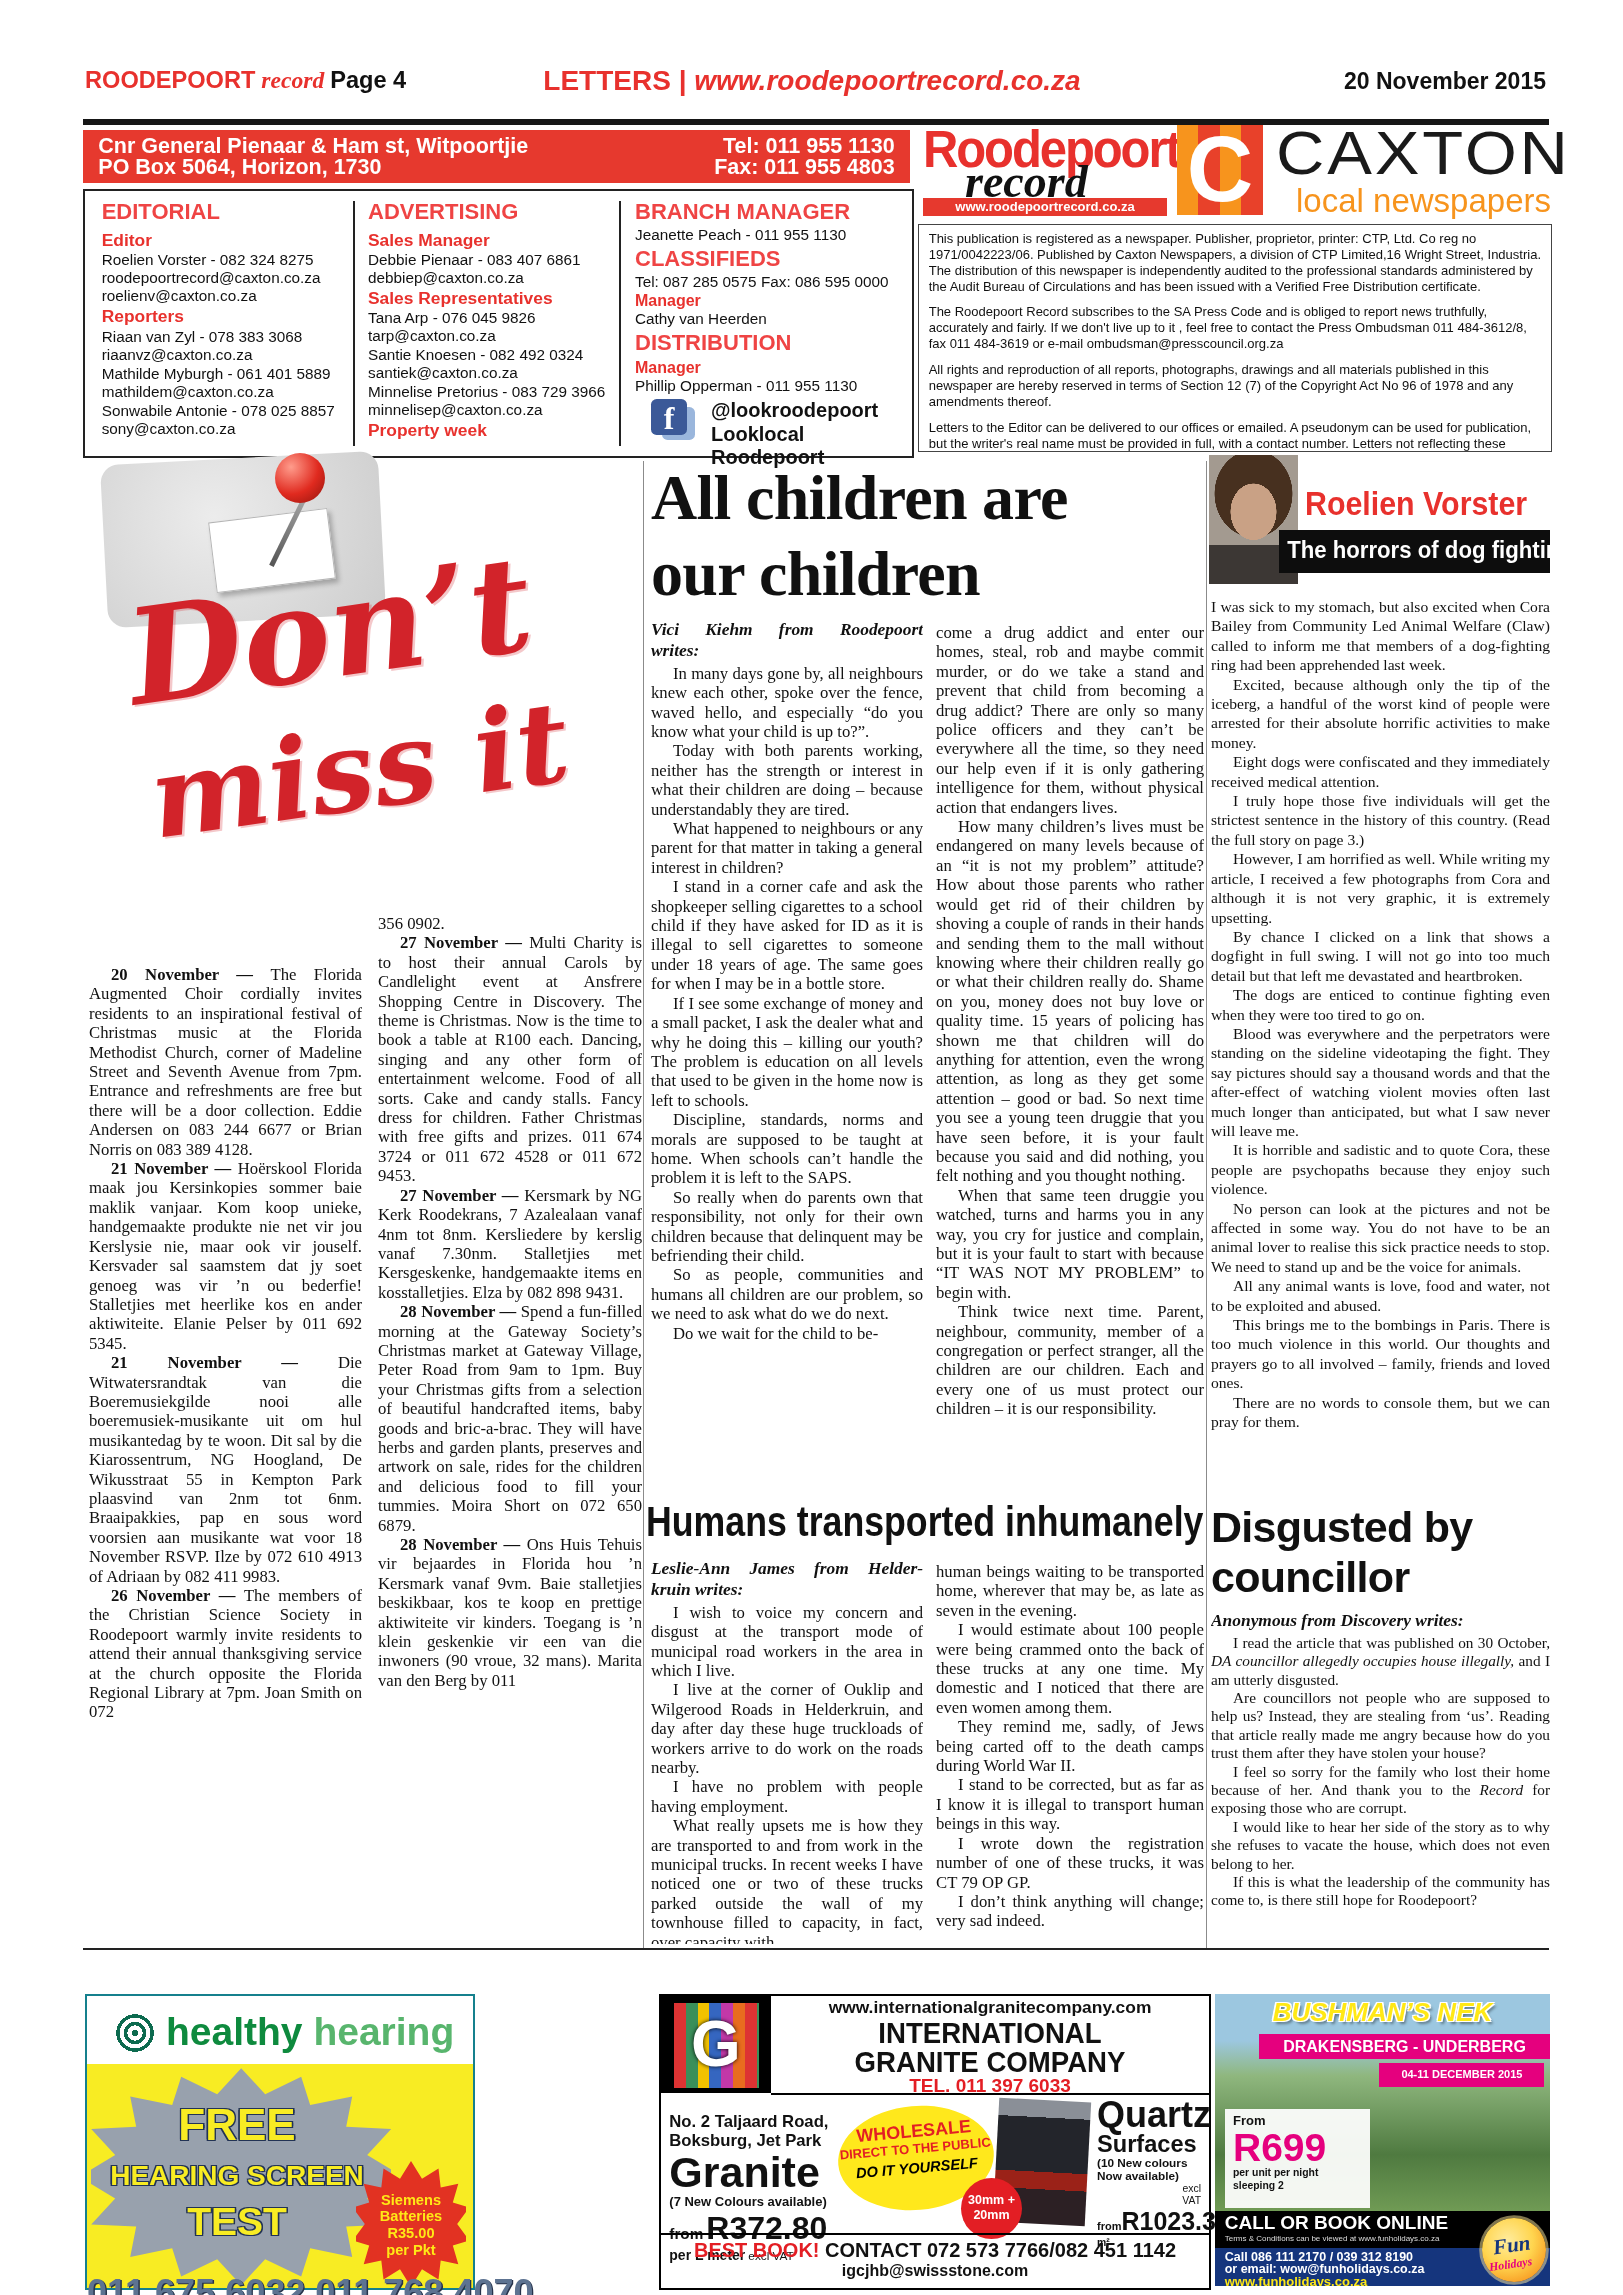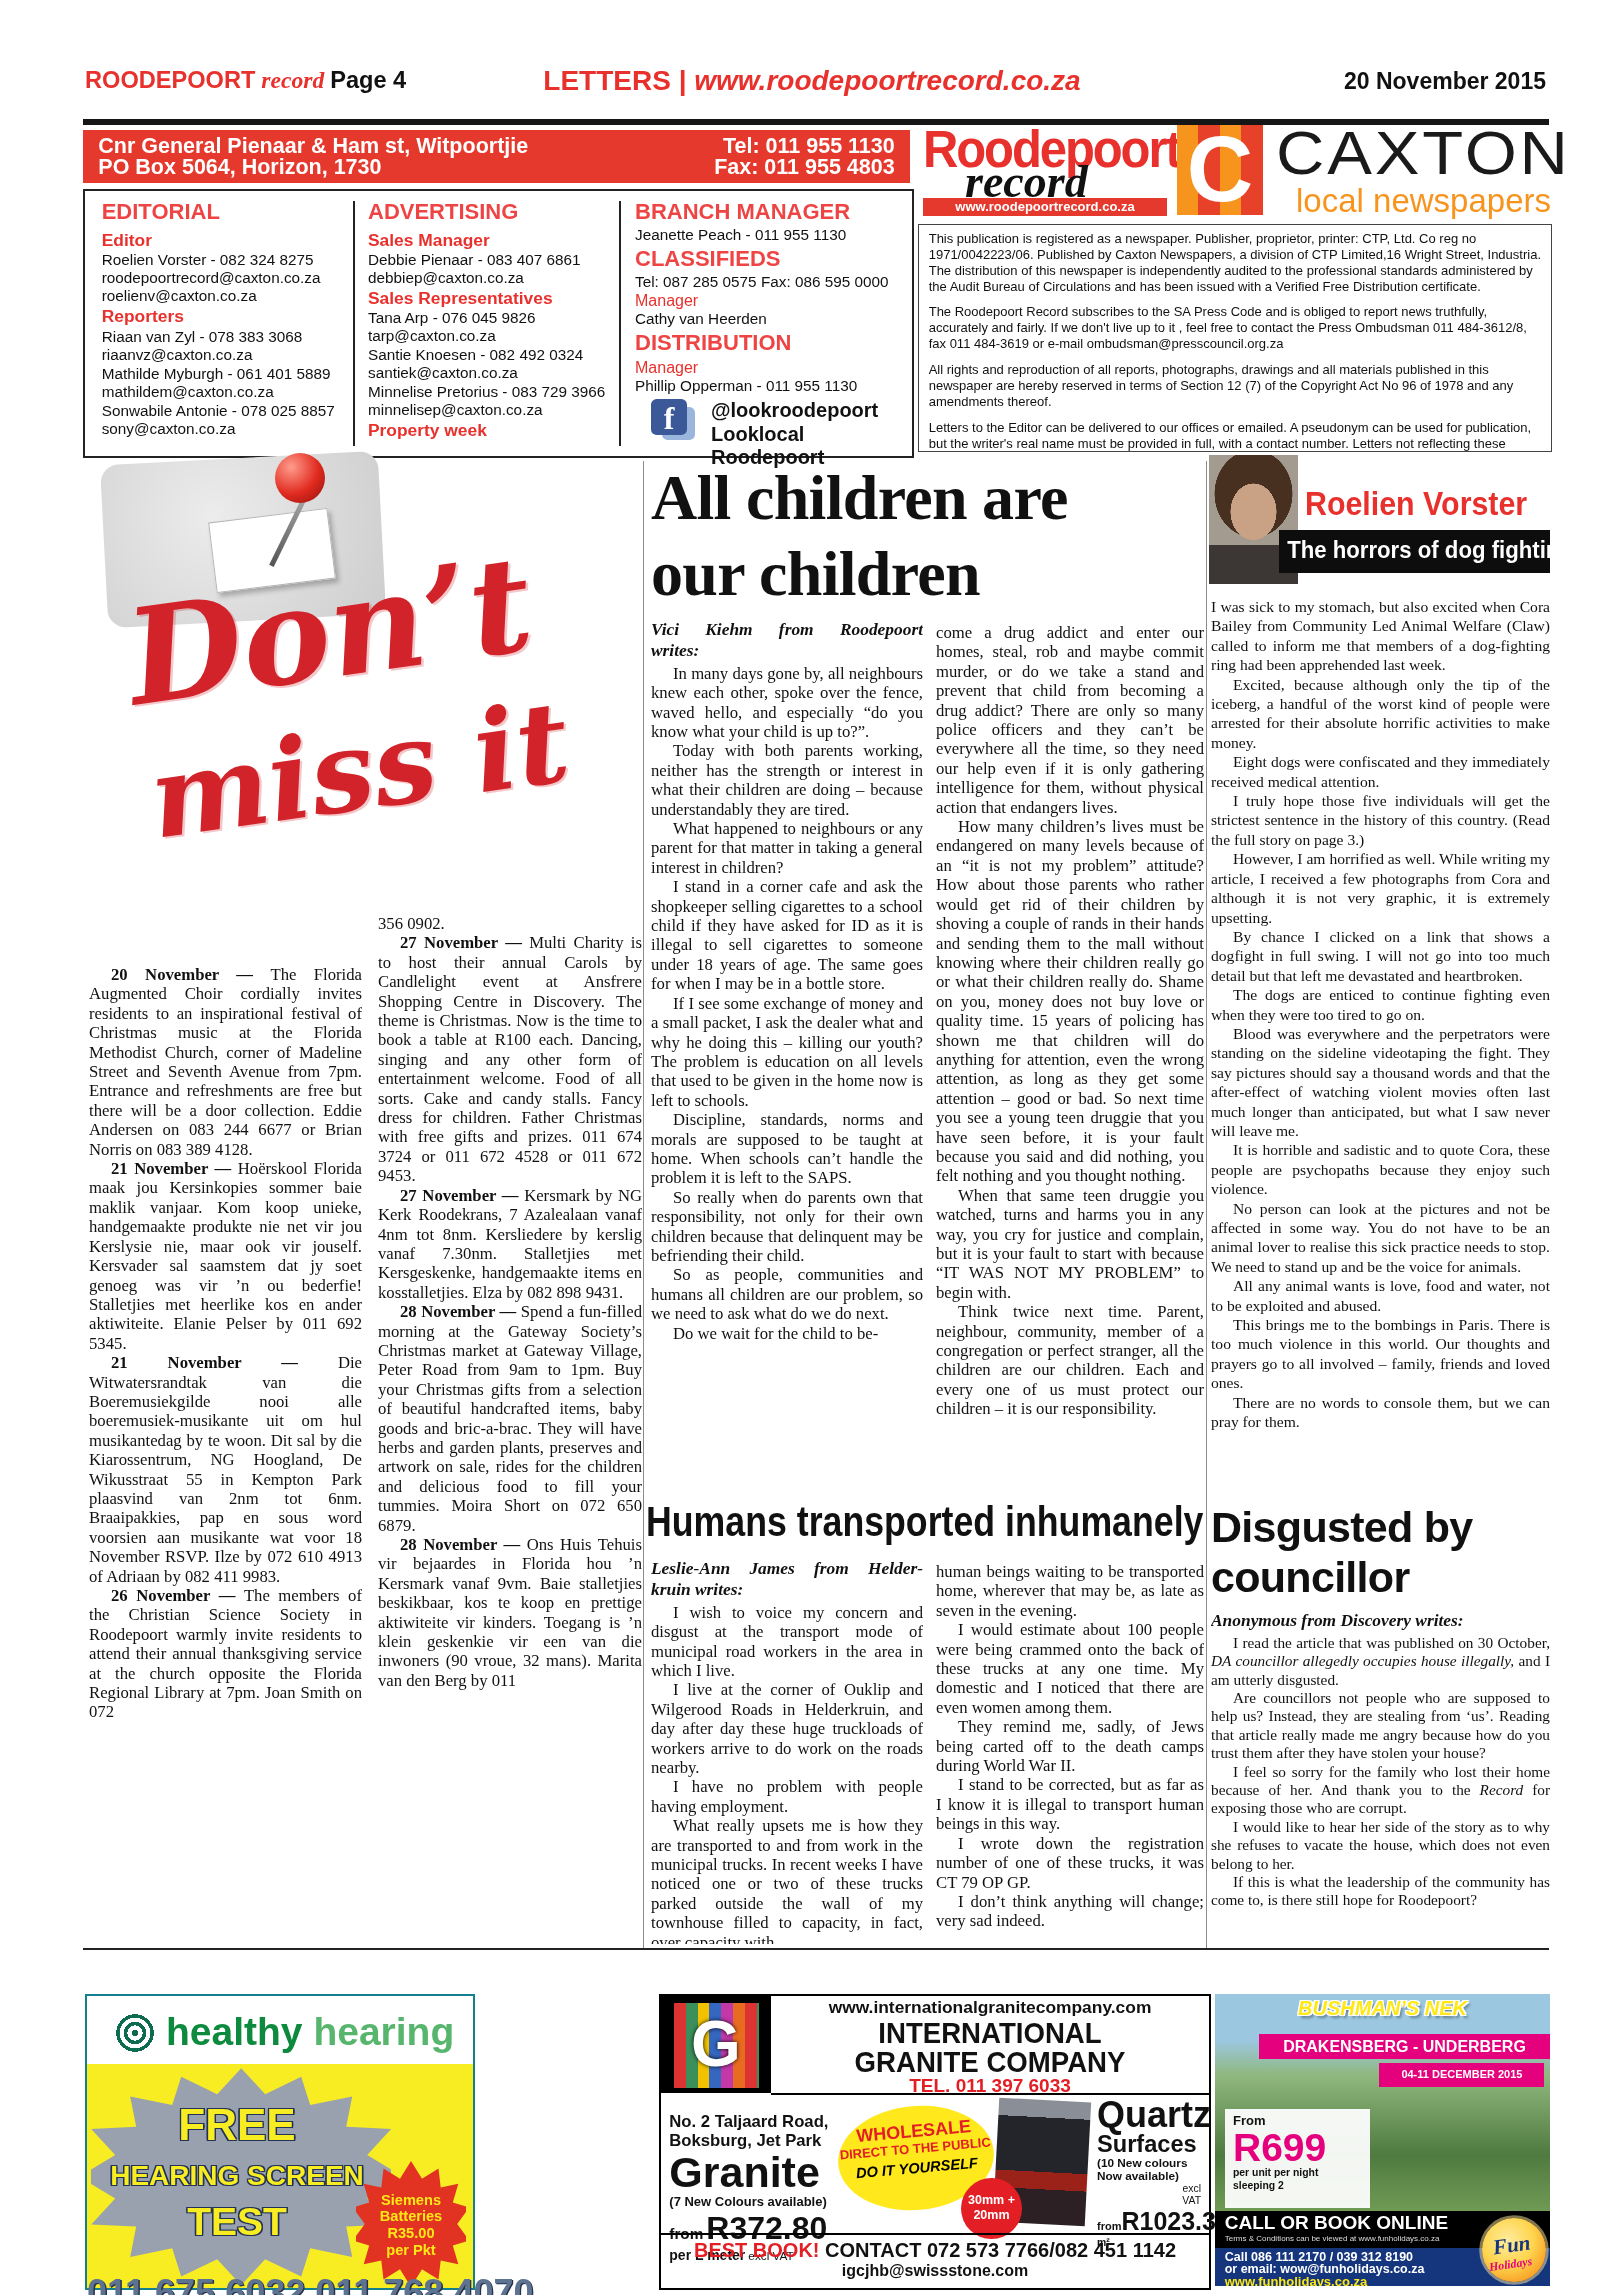--- a/index.html
+++ b/index.html
@@ -25,21 +25,21 @@
   #contacts{left:83px;top:189px;width:827px;height:265px;border:2.1px solid #222;}
   .ccol{position:absolute;top:7px;bottom:5.6px;overflow:hidden;}
   #ccol1{left:16.7px;width:244px;}
   #ccol2{left:283px;width:244px;}
   #ccol3{left:550px;width:264px;}
   .cdiv{position:absolute;top:9.7px;bottom:9.7px;width:2.1px;background:#222;}
   #cdiv1{left:268px;} #cdiv2{left:534px;}
   .ccol p{margin:0;}
   .ccol .h1{color:#ef4444;font-family:"Liberation Sans",sans-serif;font-weight:bold;font-size:22px;line-height:28px;}
   .ccol .h2{color:#e8312d;font-family:"Liberation Sans",sans-serif;font-weight:bold;font-size:17.4px;line-height:21px;margin-top:4.2px;}
-  .ccol .h2s{color:#e8312d;font-family:"Liberation Sans",sans-serif;font-weight:normal;font-size:16px;line-height:18px;margin-top:1.4px;}
+  .ccol .h2s{color:#e8312d;font-family:"Liberation Sans",sans-serif;font-weight:bold;font-size:16px;line-height:18px;margin-top:1.4px;}
   .ccol .ln{font-family:"Liberation Sans",sans-serif;font-size:15.3px;line-height:18px;}
   .ccol .gap{margin-top:1px;}
   #fb-row{position:absolute;left:566px;top:208px;width:250px;height:50px;}
   #fb-icon{position:absolute;left:0;top:0;width:44px;height:44px;}
   #fb-back{position:absolute;left:11px;top:8.3px;width:33px;height:33px;background:#9ab6dc;border-radius:5.6px;color:#ffffffaa;
            font-family:"Liberation Serif",serif;font-weight:bold;font-size:28px;text-align:center;line-height:36px;}
   #fb-front{position:absolute;left:0;top:0;width:36px;height:36px;background:#3b5998;border-radius:5.6px;color:#fff;
             font-family:"Liberation Serif",serif;font-weight:bold;font-size:32px;text-align:center;line-height:39px;}
   #fb-text{position:absolute;left:60px;top:0;font-family:"Liberation Sans",sans-serif;font-weight:bold;font-size:20px;line-height:23.6px;}
 
@@ -179,21 +179,21 @@
   #gr-excl{font-size:10.4px;line-height:11.8px;text-align:right;}
   #gr-price2 .from{font-size:11px;font-weight:bold;} #gr-price2 .pr{font-size:25px;font-weight:bold;} #gr-price2 .u{font-size:10.4px;font-weight:bold;}
   #gr-strip{position:absolute;left:0;right:0;top:237px;bottom:0;border-top:2.8px solid #000;text-align:center;font-family:"Liberation Sans",sans-serif;}
   #gr-strip .l1{margin-top:4.2px;font-weight:bold;font-size:20px;}
   #gr-strip .l1 .bp{color:#e31e24;}
   #gr-strip .l2{font-weight:bold;font-size:16px;}
 
   #ad-bush{left:1215px;top:1994px;width:335px;height:292px;overflow:hidden;
            background:linear-gradient(180deg,#9cc7e0 0 16%,#8fb77e 28%,#4f7a40 55%,#6f9a54 74%,#b7c9a2 80%,#3f6e8f 100%);}
   #bn-title{position:absolute;left:0;top:2.8px;width:100%;text-align:center;color:#ffe816;
-            font-family:"Liberation Sans",sans-serif;font-weight:bold;font-style:italic;font-size:20px;
+            font-family:"Liberation Sans",sans-serif;font-weight:bold;font-style:italic;font-size:26px;
             text-shadow:1.4px 1.4px 0 #fff,-1.4px -1.4px 0 #fff,1.4px -1.4px 0 #fff,-1.4px 1.4px 0 #fff,2.8px 2.8px 2.8px rgba(0,0,0,.4);white-space:nowrap;}
   #bn-bar{position:absolute;left:44px;top:40px;right:0;height:25px;background:#e5007e;color:#fff;text-align:center;
           font-family:"Liberation Sans",sans-serif;font-weight:bold;font-size:16px;line-height:25px;}
   #bn-dates{position:absolute;right:5.6px;top:69px;width:165px;height:23.6px;background:#e5007e;color:#fff;text-align:center;
           font-family:"Liberation Sans",sans-serif;font-weight:bold;font-size:11px;line-height:23.6px;}
   #bn-price{position:absolute;left:9.7px;top:115px;width:137px;height:99px;background:rgba(255,255,255,.93);
           font-family:"Liberation Sans",sans-serif;padding-left:8.3px;}
   #bn-price .from{font-weight:bold;font-size:13px;margin-top:4.2px;}
   #bn-price .pr{color:#e5007e;font-weight:bold;font-size:39px;line-height:39px;}
   #bn-price .pu{font-weight:bold;font-size:10.4px;line-height:12.5px;}

